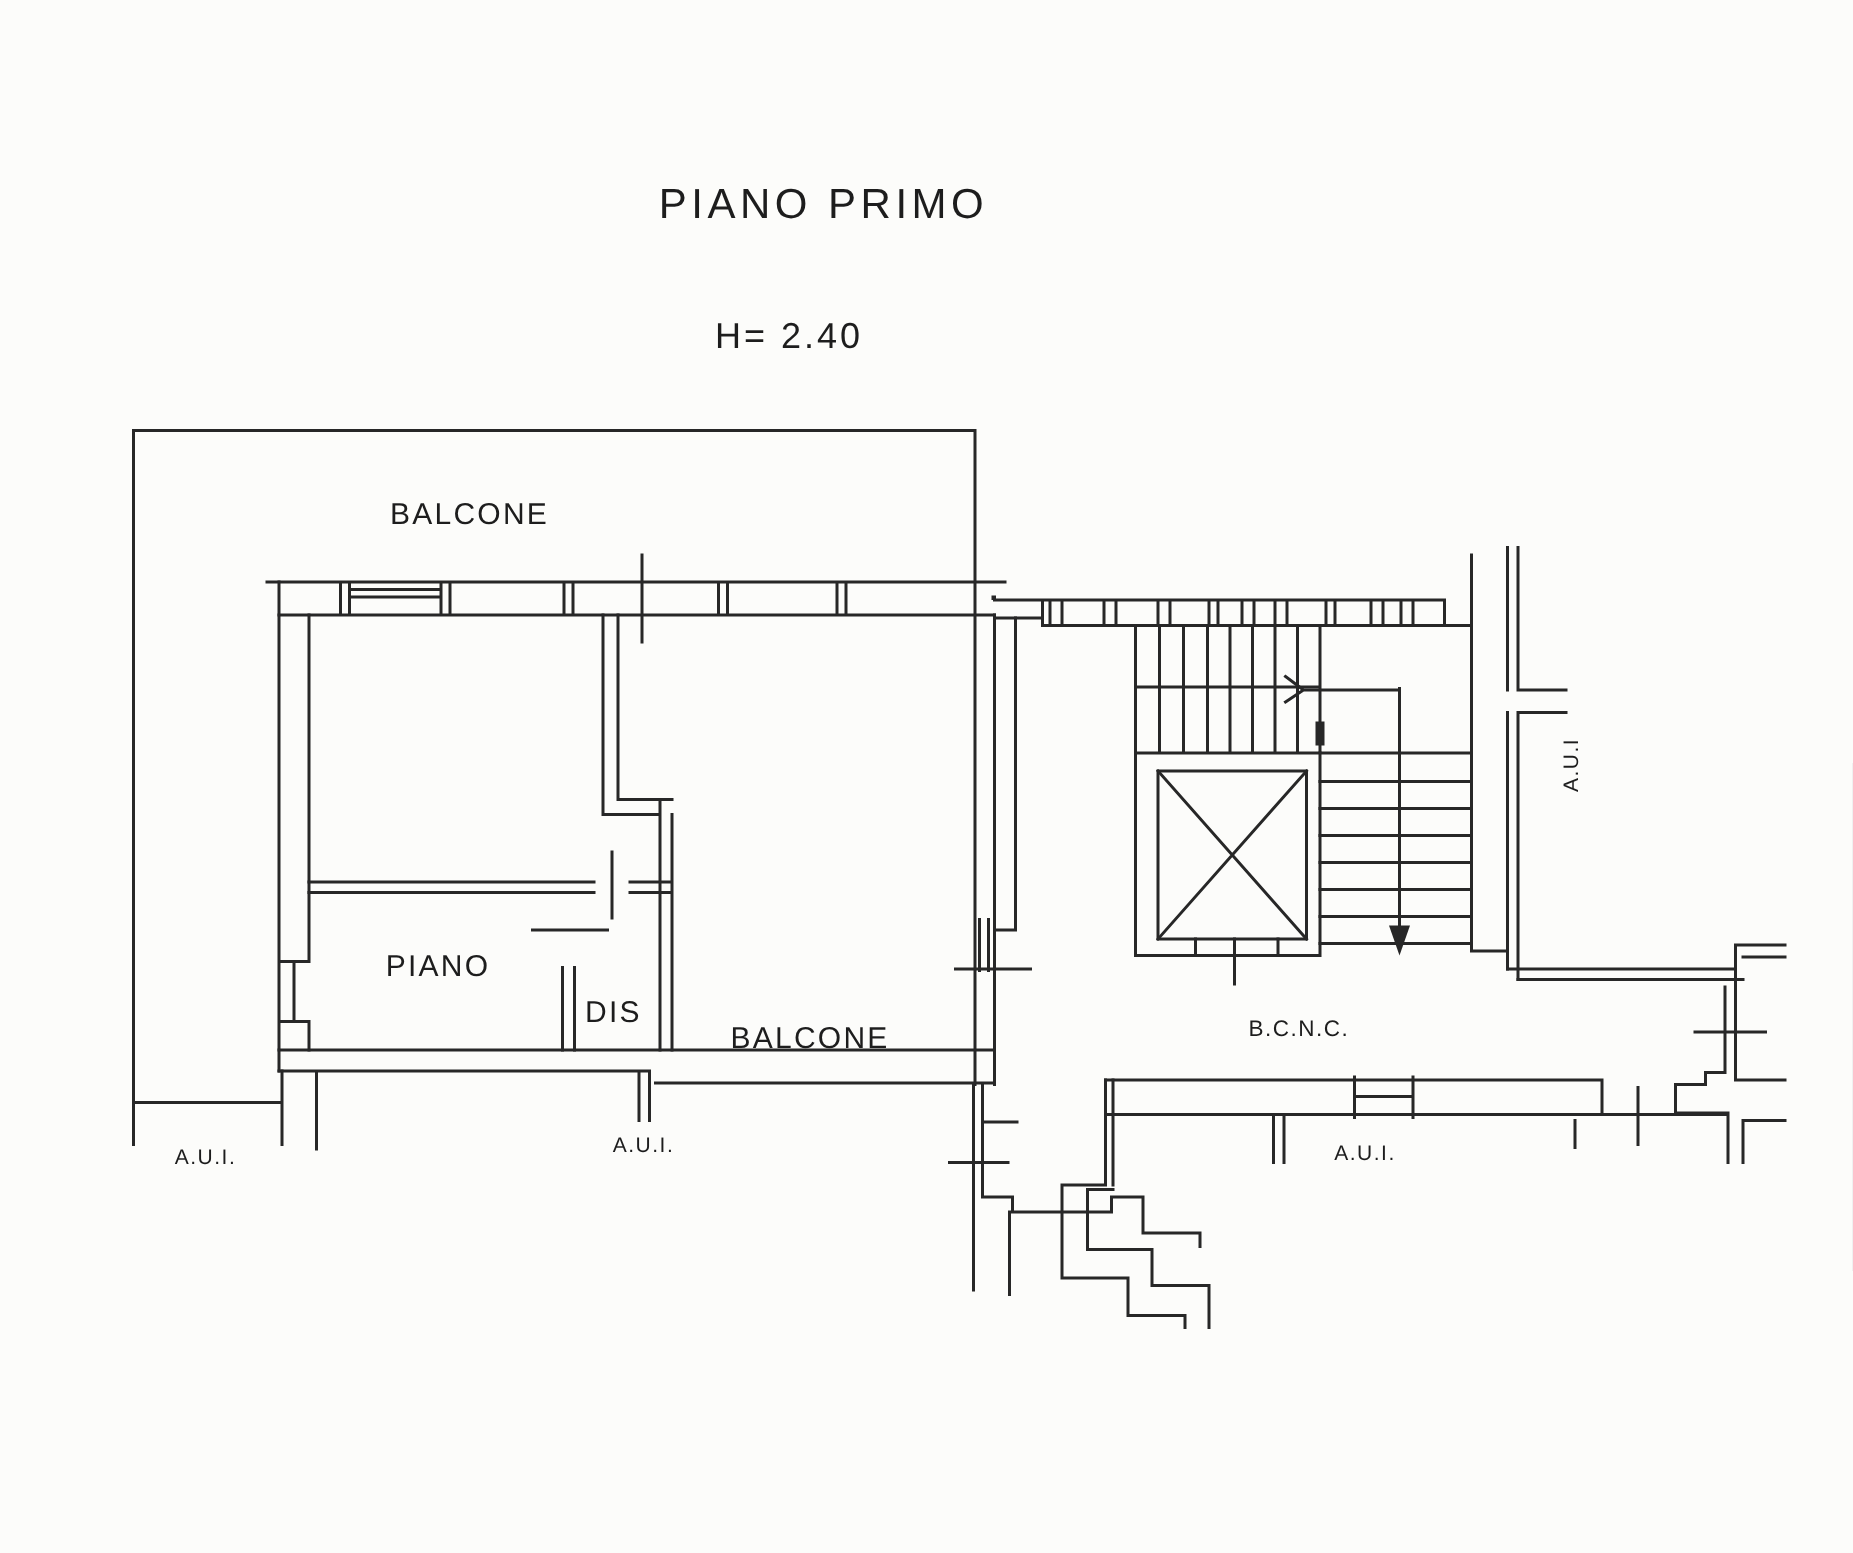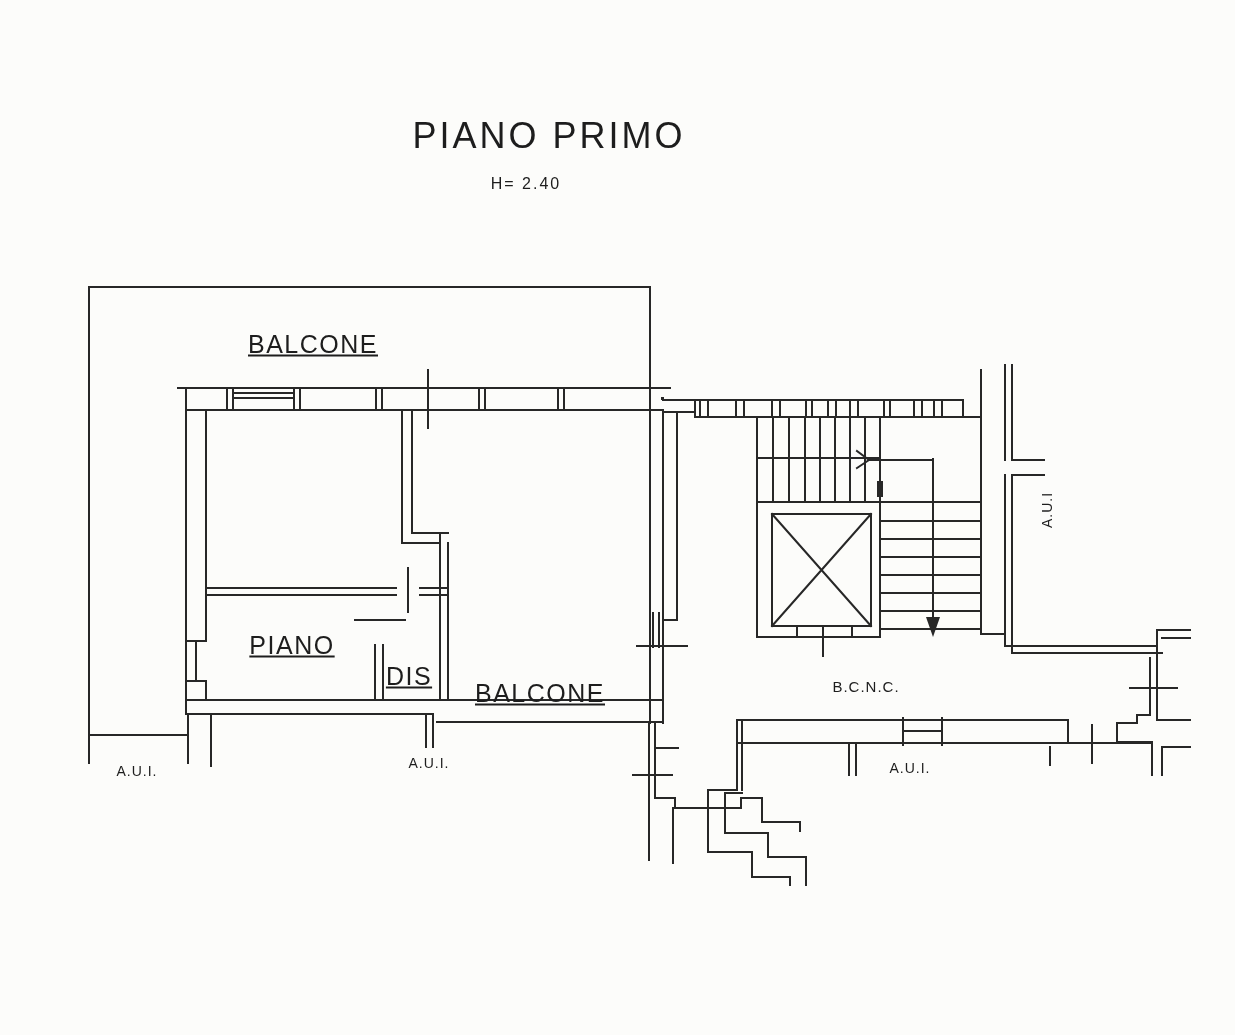--- a/index.html
+++ b/index.html
@@ -11,23 +11,23 @@
     font-family:"Liberation Sans", sans-serif;
     margin:0 auto;
   }
   svg.plan{position:absolute;left:0;top:0;}
   .lbl{
     position:absolute;
     transform:translate(-50%,-50%);
     white-space:nowrap;
     color:#1d1d1d;
   }
-  .lbl.title{font-size:36px;letter-spacing:3px;}
-  .lbl.sub{font-size:16px;letter-spacing:2px;}
-  .lbl.room{font-size:25px;letter-spacing:1.5px;text-decoration:underline;}
+  .lbl.title{font-size:28px;letter-spacing:3px;}
+  .lbl.sub{font-size:24px;letter-spacing:2px;margin-top:41px;}
+  .lbl.room{font-size:20px;letter-spacing:1.5px;}
   .lbl.small{font-size:15px;letter-spacing:1px;}
   .lbl.tiny{font-size:14px;letter-spacing:1px;}
   .lbl.vert{transform:translate(-50%,-50%) rotate(-90deg);}
 </style>
 </head>
 <body>
 
 <div class="stage">
 
   <svg class="plan" width="1235" height="1035" viewBox="0 0 1235 1035" fill="none" stroke="#272727" stroke-width="2" stroke-linecap="square">

